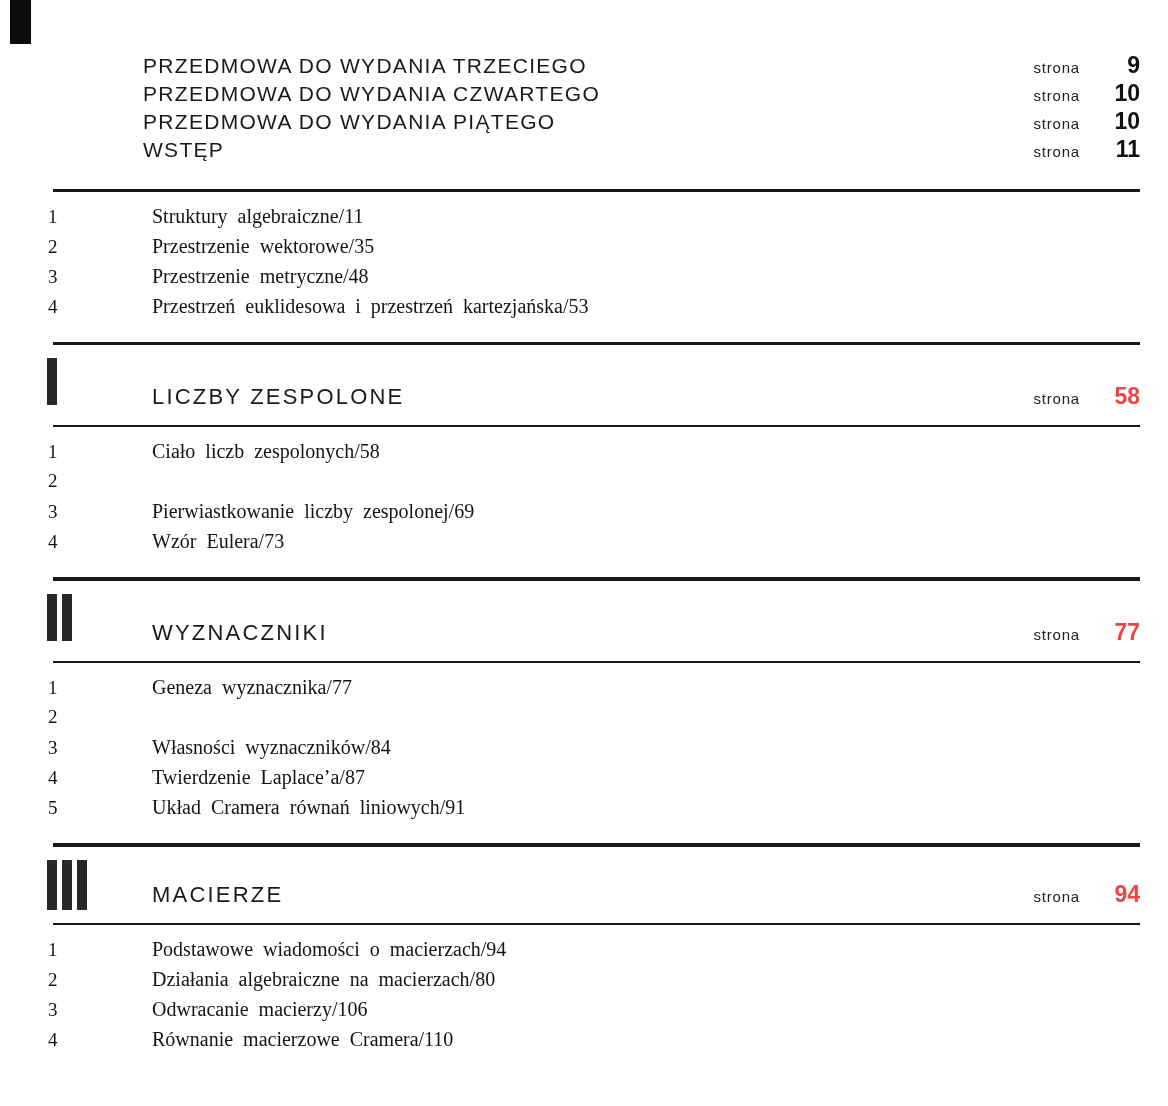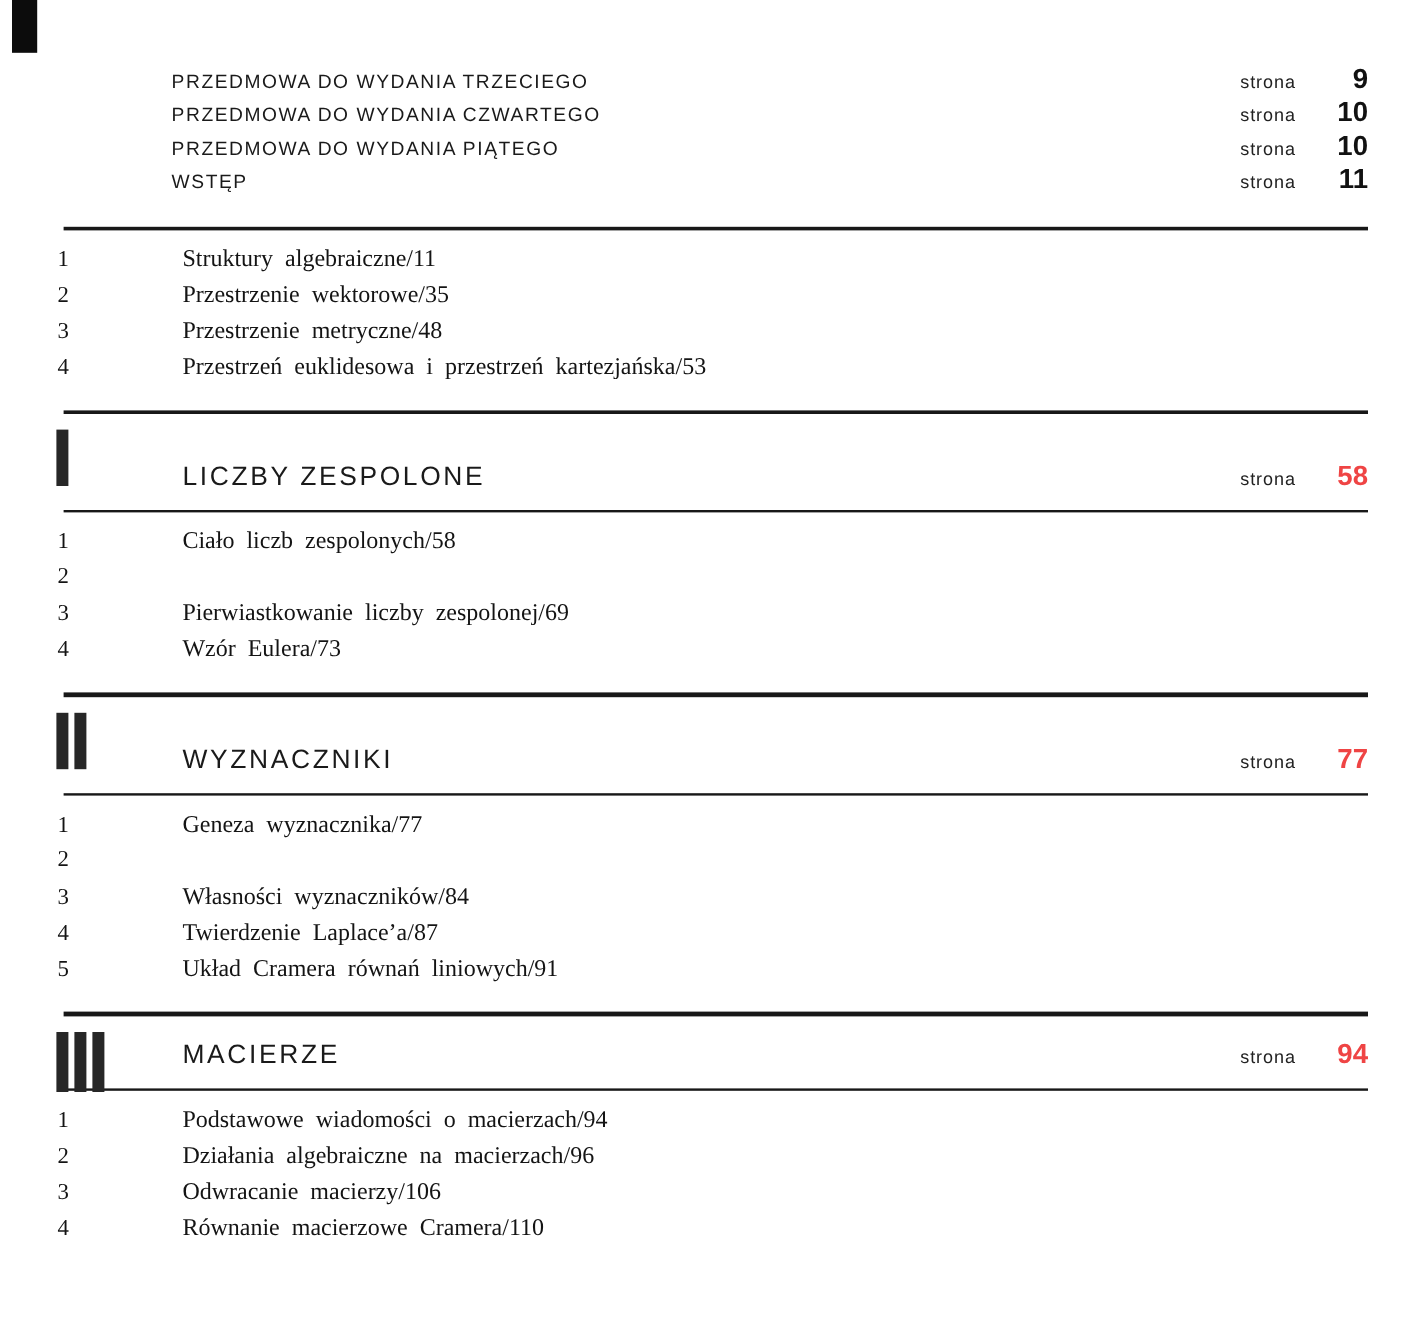--- a/index.html
+++ b/index.html
@@ -11,39 +11,39 @@
     font-family:"Liberation Sans",sans-serif;
     overflow:hidden;
   }
   .corner-mark{
     position:absolute;left:10px;top:0;
     width:21px;height:44px;background:#0c0c0c;
   }
   
   .preface{margin:52px 28px 0 143px;}
   .prow{display:flex;justify-content:space-between;align-items:baseline;height:28px;}
-  .ptitle{font-size:16px;letter-spacing:1.3px;white-space:nowrap;color:#1a1a1a;text-align:center;}
+  .ptitle{font-size:21px;letter-spacing:1.3px;white-space:nowrap;color:#1a1a1a;text-align:center;}
   .pright{display:flex;align-items:baseline;}
   .strona{font-size:15px;letter-spacing:0.8px;color:#222;margin-right:14px;}
   .pnum{font-size:23px;font-weight:bold;width:46px;text-align:right;color:#111;}
   
   .rule{margin-left:53px;margin-right:28px;background:#181818;}
   .r2{height:2px;}
   .r3{height:3px;}
   .r4{height:4px;}
   .rule-top-gap{margin-top:25px;}
   
   .toclist{margin:13px 28px 17px 48px;}
   .titem{display:flex;align-items:baseline;height:30px;
          font-family:"Liberation Serif",serif;font-size:20px;color:#141414;}
   .inum{width:104px;font-size:19px;}
   .ititle{word-spacing:5px;white-space:nowrap;}
   
   .chead{position:relative;height:80px;padding-left:11px;}
-  .chead.tall{height:60px;}
+  .chead.tall{height:76px;}
   .bars{position:absolute;left:47px;top:13px;display:flex;}
   .bars i{display:block;width:10px;height:47px;background:#272727;margin-right:5px;}
   .chead.tall .bars i{height:50px;}
   .ctitle{position:absolute;left:152px;bottom:15px;font-size:22px;
           letter-spacing:2.2px;white-space:nowrap;color:#1a1a1a;}
   .cright{position:absolute;right:28px;bottom:15px;display:flex;align-items:baseline;}
   .cnum{font-size:23px;font-weight:bold;width:46px;text-align:right;color:#ef4444;}
 </style>
 </head>
 <body>
@@ -188,21 +188,21 @@
       </div>
     </div>
     <div class="rule r2"></div>
     <div class="toclist">
       <div class="titem">
         <span class="inum">1</span>
         <span class="ititle">Podstawowe wiadomości o macierzach/94</span>
       </div>
       <div class="titem">
         <span class="inum">2</span>
-        <span class="ititle">Działania algebraiczne na macierzach/96</span>
+        <span class="ititle">Działania algebraiczne na macierzach/80</span>
       </div>
       <div class="titem">
         <span class="inum">3</span>
         <span class="ititle">Odwracanie macierzy/106</span>
       </div>
       <div class="titem">
         <span class="inum">4</span>
         <span class="ititle">Równanie macierzowe Cramera/110</span>
       </div>
     </div>

